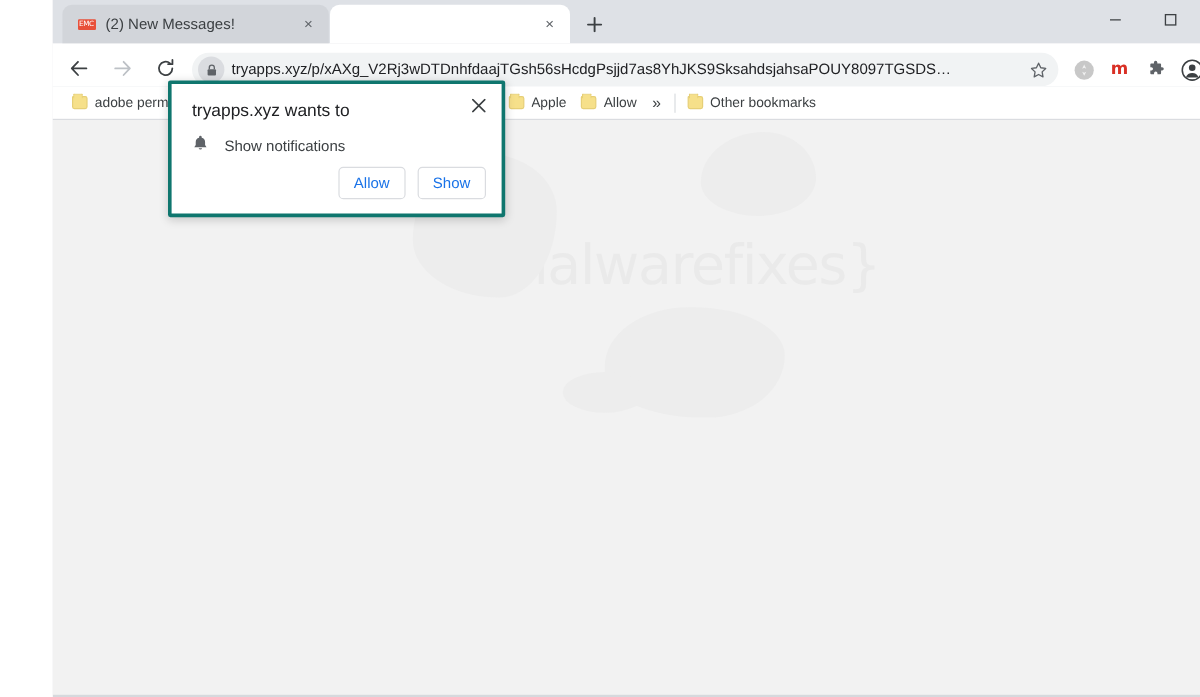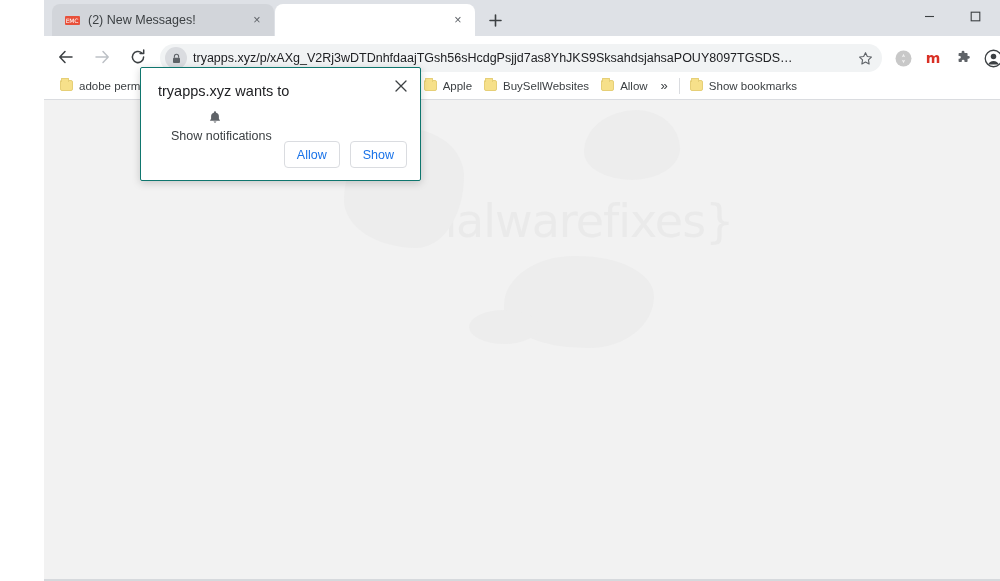--- a/index.html
+++ b/index.html
@@ -366,21 +366,21 @@
   .card-sub b { font-weight: bold; color: #222426; }
 
   
   .permbubble {
     position: absolute;
     left: 96px;
     top: 67px;
     width: 281px;
     height: 114px;
     background: #ffffff;
-    border: 1px solid #0f766e;
+    border: 3px solid #0f766e;
     border-radius: 2px;
     box-shadow: 0 2px 8px rgba(0,0,0,0.18);
     z-index: 40;
   }
 
   .perm-close {
     position: absolute;
     top: 8px;
     right: 9px;
     width: 20px;
@@ -398,21 +398,20 @@
     font-size: 14.5px;
     color: #202124;
   }
 
   .perm-row {
     position: absolute;
     left: 17px;
     top: 42px;
     display: flex;
     align-items: center;
-    flex-direction: column;
   }
 
   .perm-row-label {
     font-size: 12.5px;
     color: #3c4043;
     margin-left: 13px;
   }
 
   .perm-actions {
     position: absolute;
@@ -582,33 +581,29 @@
     <div class="bm">
       <span class="folder"></span>
       <span class="bm-label">Designs</span>
     </div>
     <div class="bm">
       <span class="folder"></span>
       <span class="bm-label">Apple</span>
     </div>
     <div class="bm">
       <span class="folder"></span>
-      <span class="bm-label">BuySellWebsites</span>
-    </div>
-    <div class="bm">
-      <span class="folder"></span>
       <span class="bm-label">Allow</span>
     </div>
 
     <div class="bm-overflow">»</div>
     <div class="bm-sep"></div>
 
     <div class="bm">
       <span class="folder"></span>
-      <span class="bm-label">Show bookmarks</span>
+      <span class="bm-label">Other bookmarks</span>
     </div>
 
     <div class="bm-spacer"></div>
   </div>
 
   <div class="viewport">
 
     <div class="watermark">
       <div class="wm-text">{malwarefixes}</div>
       <div class="wm-blob" style="left:120px; top:58px; width:150px; height:92px;"></div>

